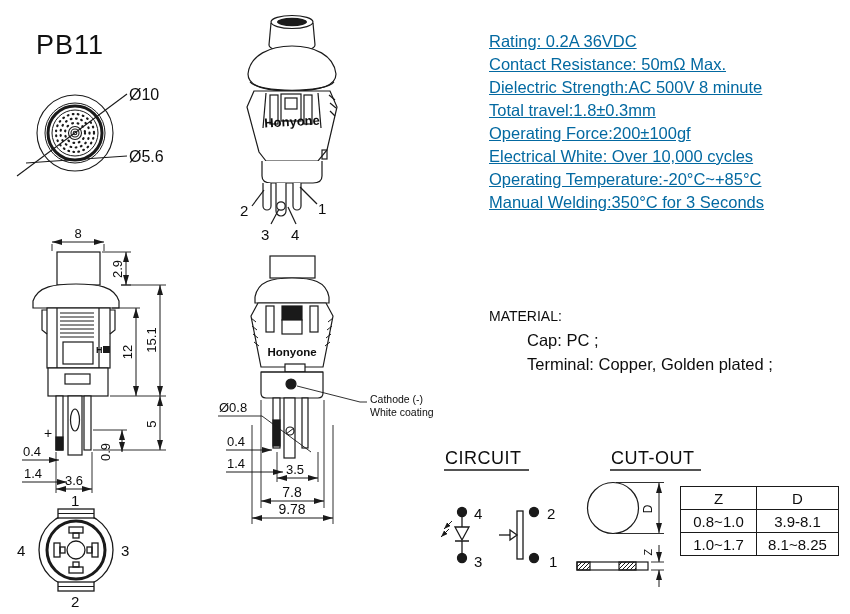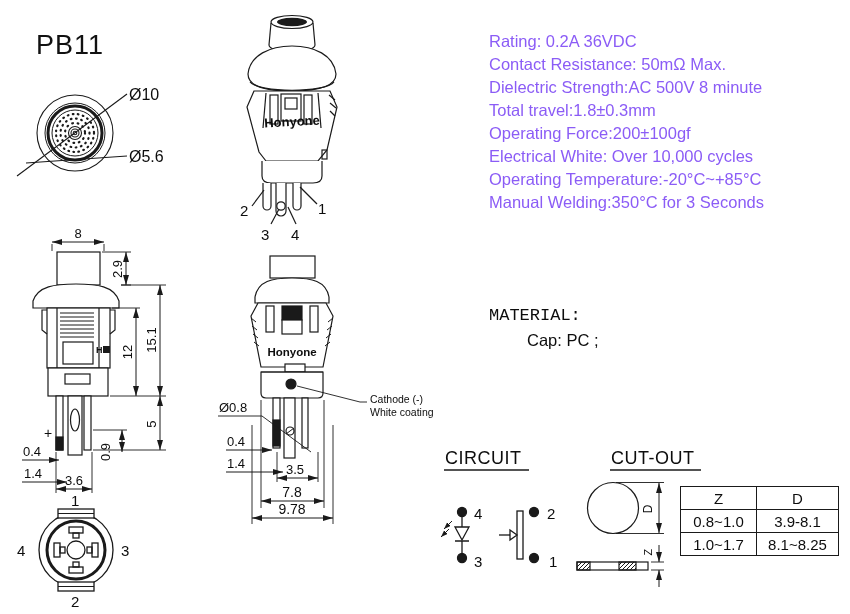--- a/index.html
+++ b/index.html
@@ -1,23 +1,23 @@
 <!DOCTYPE html>
 <html><head>
 <meta charset="utf-8">
 <style>
   html,body{margin:0;padding:0;background:#888;}
   .sheet{position:relative;width:850px;height:614px;background:#ffffff;overflow:hidden;
          font-family:"Liberation Sans",sans-serif;color:#111;padding-left:20px;}
   .abs{position:absolute;}
   .title{left:36px;top:30px;font-size:27px;letter-spacing:1px;color:#111;}
   .specs{left:489px;top:30px;}
-  .spec-line{font-size:16.5px;line-height:23px;white-space:pre;color:#8b5cf6;}
+  .spec-line{font-size:16.5px;line-height:23px;white-space:pre;color:#0369a1;text-decoration:underline;}
   .material{left:489px;top:304px;}
-  .material-heading{font-size:17px;line-height:24px;color:#0d0d0d;font-family:Liberation Mono, monospace;}
+  .material-heading{font-size:14px;line-height:24px;color:#0d0d0d;}
   .material-item{font-size:16.5px;line-height:24px;margin-left:38px;white-space:pre;color:#0d0d0d;}
   svg{position:absolute;left:0;top:0;}
   svg text{fill:#0d0d0d;font-family:"Liberation Sans",sans-serif;}
   .cut-table{position:absolute;left:680px;top:486px;border-collapse:collapse;}
   .cut-table td,.cut-table th{border:1.6px solid #1a1a1a;font-size:15px;font-weight:normal;
       text-align:center;padding:0;height:22px;color:#0d0d0d;background:#fff;}
   .cut-table .c1{width:75px;} .cut-table .c2{width:81px;}
 </style>
 </head>
 <body>
@@ -290,20 +290,21 @@
     <div class="spec-line">Total travel:1.8±0.3mm</div>
     <div class="spec-line">Operating Force:200±100gf</div>
     <div class="spec-line">Electrical White: Over 10,000 cycles</div>
     <div class="spec-line">Operating Temperature:-20°C~+85°C</div>
     <div class="spec-line">Manual Welding:350°C for 3 Seconds</div>
   </div>
 
   <div class="abs material">
     <div class="material-heading">MATERIAL:</div>
     <div class="material-item">Cap: PC ;</div>
+    <div class="material-item">Terminal: Copper, Golden plated ;</div>
   </div>
 
   <table class="cut-table">
     <tbody>
         <tr>
       <th class="c1">Z</th>
       <th class="c2">D</th>
     </tr>
     <tr>
       <td>0.8~1.0</td>

